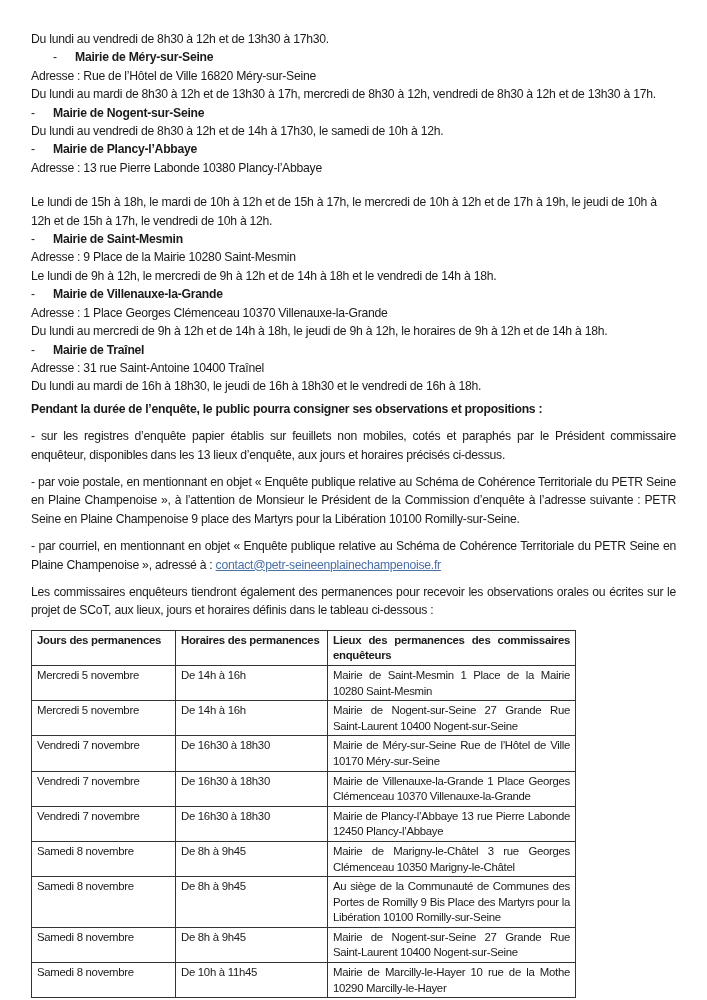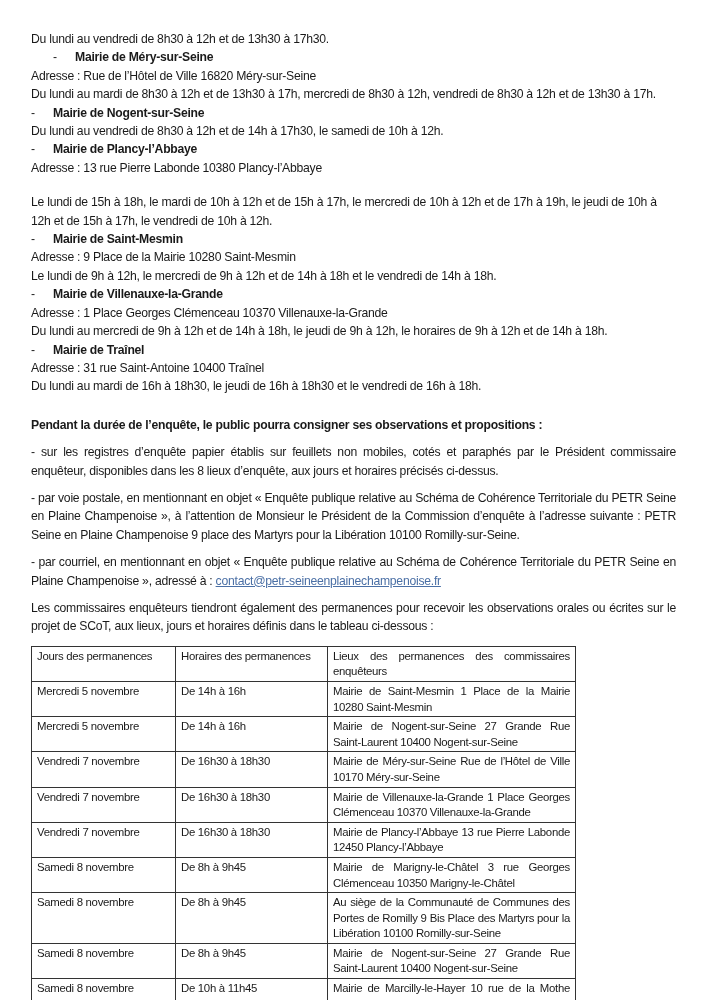--- a/index.html
+++ b/index.html
@@ -12,32 +12,32 @@
   }
   .page { position: absolute; left: 31px; top: 30px; width: 645px; }
   .line { line-height: 18.4px; white-space: nowrap; }
   .wrap { white-space: normal; }
   .justify { text-align: justify; }
   .mairie-head { font-weight: bold; display: flex; line-height: 18.4px; }
   .mairie-head .dash { width: 22px; display: inline-block; font-weight: normal; }
   .mairie-head.indent { padding-left: 22px; }
   .bold { font-weight: bold; }
   .para { line-height: 18.4px; margin-top: 16px; }
-  .gap-lg { margin-top: 20px; }
+  .gap-lg { margin-top: 4px; }
   .gap-md { margin-top: 9px; }
   a.email { color: #4a6fa5; }
   table.perm {
     border-collapse: collapse; margin-top: 10px; width: 545px;
     font-size: 11.4px; letter-spacing: -0.3px;
   }
   table.perm th, table.perm td {
     border: 1px solid #333; vertical-align: top; text-align: left;
     padding: 2px 5px 1px 5px; line-height: 15.6px;
   }
-  table.perm th { font-weight: normal; }
+  table.perm th { font-weight: bold; }
   table.perm th.c1, table.perm td.c1 { width: 133px; }
   table.perm th.c2, table.perm td.c2 { width: 141px; }
   table.perm .c3 { text-align: justify; }
 </style>
 </head>
 <body>
 
 <div class="page">
 
   <div class="line">Du lundi au vendredi de 8h30 à 12h et de 13h30 à 17h30.</div>
@@ -90,21 +90,21 @@
     <div class="mairie-head">
       <span class="dash">-</span>
       <span>Mairie de Traînel</span>
     </div>
     <div class="line">Adresse : 31 rue Saint-Antoine 10400 Traînel</div>
     <div class="line">Du lundi au mardi de 16h à 18h30, le jeudi de 16h à 18h30 et le vendredi de 16h à 18h.</div>
   </div>
 
   <div class="para bold gap-lg">Pendant la durée de l’enquête, le public pourra consigner ses observations et propositions :</div>
 
-  <div class="para justify gap-md">- sur les registres d’enquête papier établis sur feuillets non mobiles, cotés et paraphés par le Président commissaire enquêteur, disponibles dans les 8 lieux d’enquête, aux jours et horaires précisés ci-dessus.</div>
+  <div class="para justify gap-md">- sur les registres d’enquête papier établis sur feuillets non mobiles, cotés et paraphés par le Président commissaire enquêteur, disponibles dans les 13 lieux d’enquête, aux jours et horaires précisés ci-dessus.</div>
 
   <div class="para justify gap-md">- par voie postale, en mentionnant en objet « Enquête publique relative au Schéma de Cohérence Territoriale du PETR Seine en Plaine Champenoise », à l’attention de Monsieur le Président de la Commission d’enquête à l’adresse suivante : PETR Seine en Plaine Champenoise 9 place des Martyrs pour la Libération 10100 Romilly-sur-Seine.</div>
 
   <div class="para justify gap-md">
     <span>- par courriel, en mentionnant en objet « Enquête publique relative au Schéma de Cohérence Territoriale du PETR Seine en Plaine Champenoise », adressé à : </span><a class="email" href="#">contact@petr-seineenplainechampenoise.fr</a>
   </div>
 
   <div class="para justify gap-md">Les commissaires enquêteurs tiendront également des permanences pour recevoir les observations orales ou écrites sur le projet de SCoT, aux lieux, jours et horaires définis dans le tableau ci-dessous :</div>
 
   <table class="perm">

